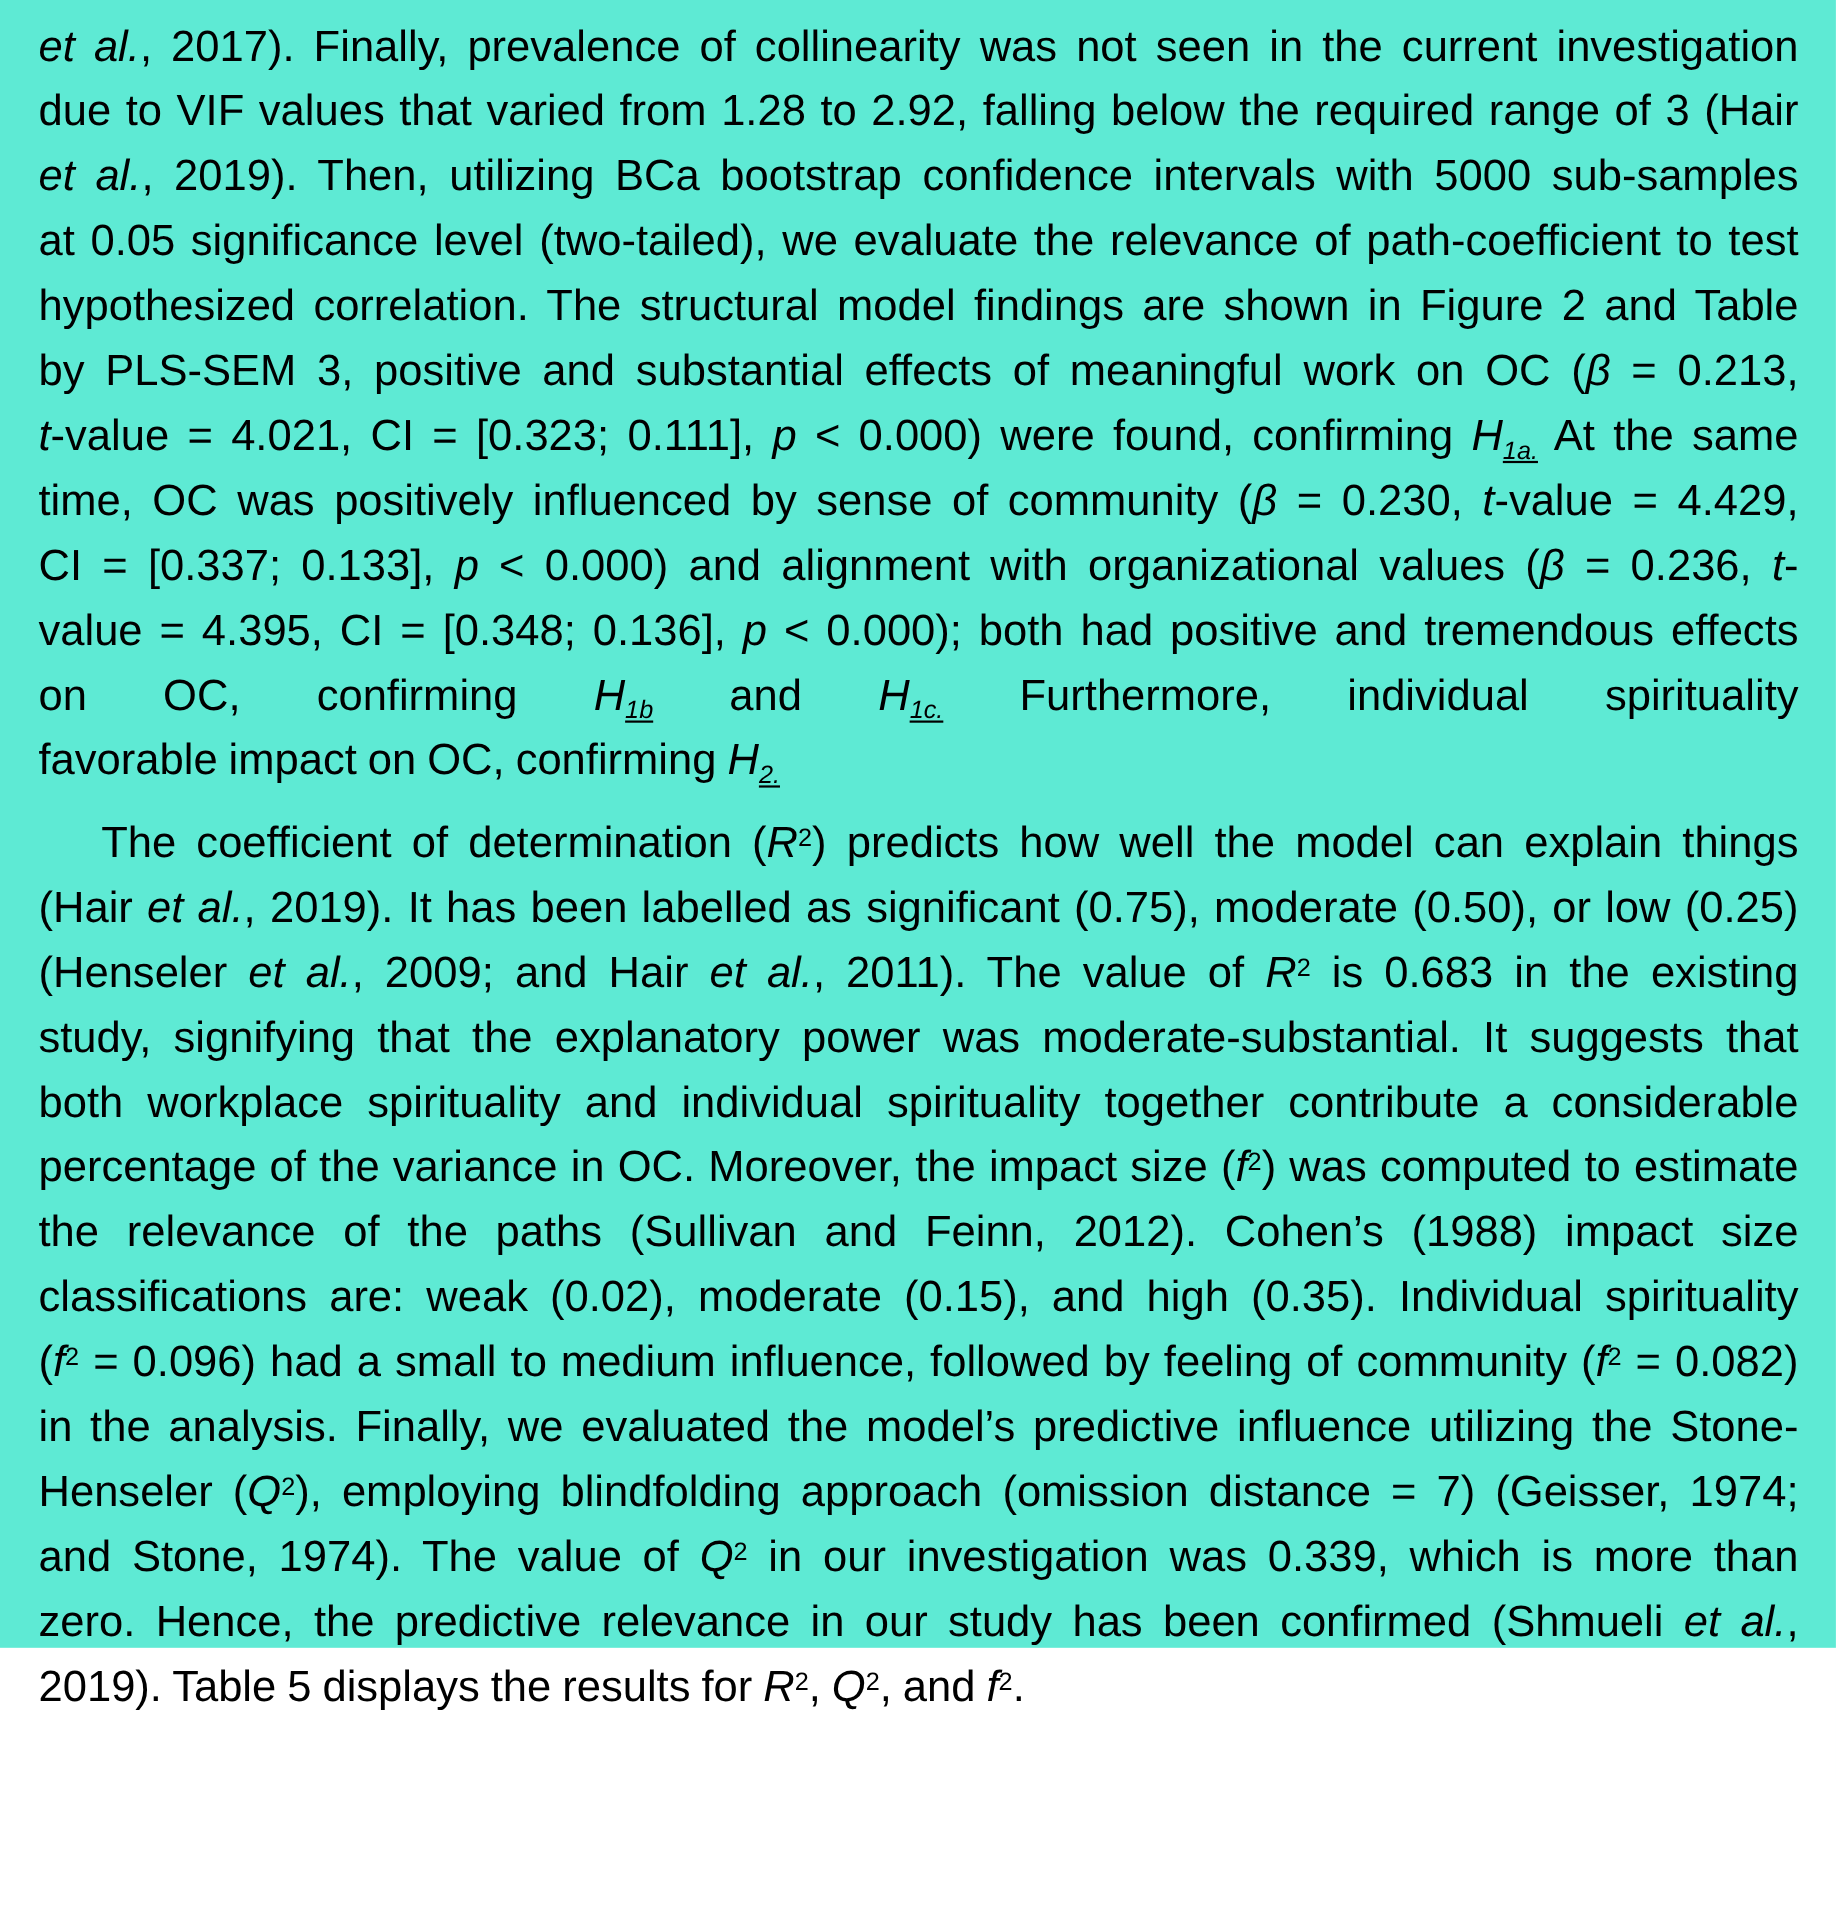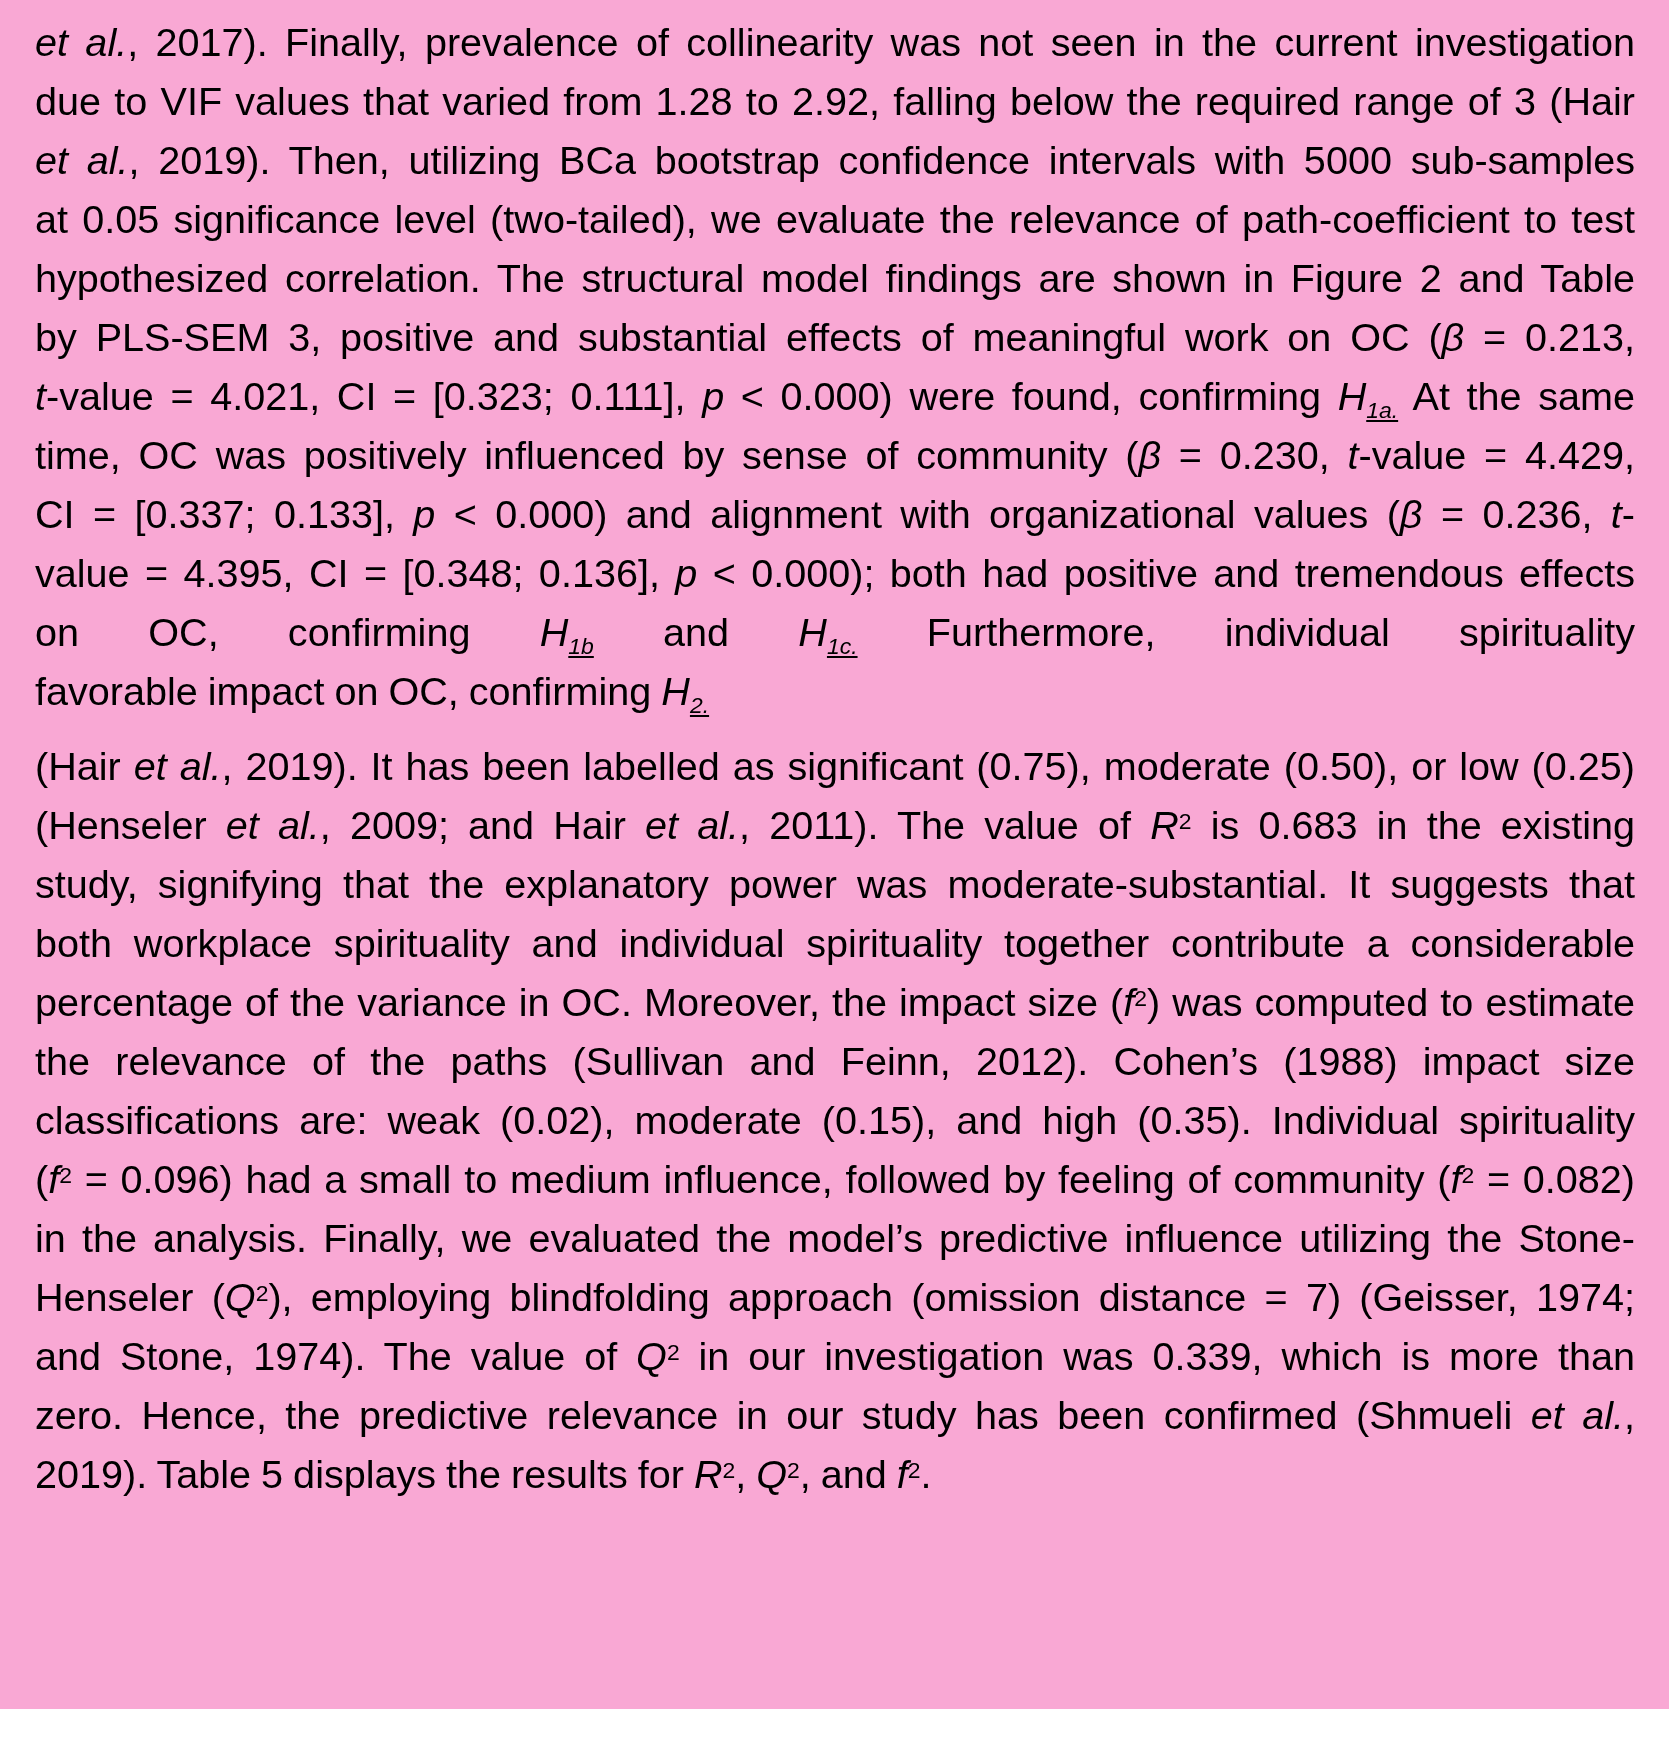--- a/index.html
+++ b/index.html
@@ -1,26 +1,26 @@
 <!DOCTYPE html>
 <html><head>
 <meta charset="utf-8">
 <style>
   html, body { margin: 0; padding: 0; background: #ffffff; }
   body { width: 1669px; height: 1749px; overflow: hidden; }
   .page {
     box-sizing: border-box;
     width: 1669px;
-    height: 1709px;
+    height: 1498px;
     padding: 13px 34px 0 35px;
     font-family: "Liberation Sans", sans-serif;
     font-size: 39.6px;
     line-height: 59px;
     color: #000000;
-    background: #f9a8d4;
+    background: #5eead4;
   }
   .para { text-align: justify; }
   .para-gap { margin-top: 16px; }
   .line {
     text-align: justify;
     text-align-last: justify;
     word-spacing: -1px;
     white-space: normal;
   }
   .line.last { text-align-last: left; }
@@ -52,20 +52,21 @@
       <div class="line"><span>hypothesized correlation. The structural model findings are shown in Figure 2 and Table</span></div>
       <div class="line"><span>by PLS-SEM 3, positive and substantial effects of meaningful work on OC (</span><span class="i">β</span><span> = 0.213,</span></div>
       <div class="line"><span class="i">t</span><span>-value = 4.021, CI = [0.323; 0.111], </span><span class="i">p</span><span> &lt; 0.000) were found, confirming </span><span class="i">H</span><span class="i sub">1a.</span><span> At the same</span></div>
       <div class="line"><span>time, OC was positively influenced by sense of community (</span><span class="i">β</span><span> = 0.230, </span><span class="i">t</span><span>-value = 4.429,</span></div>
       <div class="line"><span>CI = [0.337; 0.133], </span><span class="i">p</span><span> &lt; 0.000) and alignment with organizational values (</span><span class="i">β</span><span> = 0.236, </span><span class="i">t</span><span>-</span></div>
       <div class="line"><span>value = 4.395, CI = [0.348; 0.136], </span><span class="i">p</span><span> &lt; 0.000); both had positive and tremendous effects</span></div>
       <div class="line"><span>on OC, confirming </span><span class="i">H</span><span class="i sub">1b</span><span> and </span><span class="i">H</span><span class="i sub">1c.</span><span> Furthermore, individual spirituality</span></div>
       <div class="line last"><span>favorable impact on OC, confirming </span><span class="i">H</span><span class="i sub">2.</span></div>
     </div>
     <div class="para para-gap">
+      <div class="line indent"><span>The coefficient of determination (</span><span class="i">R</span><span class="sup">2</span><span>) predicts how well the model can explain things</span></div>
       <div class="line"><span>(Hair </span><span class="i">et al.</span><span>, 2019). It has been labelled as significant (0.75), moderate (0.50), or low (0.25)</span></div>
       <div class="line"><span>(Henseler </span><span class="i">et al.</span><span>, 2009; and Hair </span><span class="i">et al.</span><span>, 2011). The value of </span><span class="i">R</span><span class="sup">2</span><span> is 0.683 in the existing</span></div>
       <div class="line"><span>study, signifying that the explanatory power was moderate-substantial. It suggests that</span></div>
       <div class="line"><span>both workplace spirituality and individual spirituality together contribute a considerable</span></div>
       <div class="line"><span>percentage of the variance in OC. Moreover, the impact size (</span><span class="i">f</span><span class="sup">2</span><span>) was computed to estimate</span></div>
       <div class="line"><span>the relevance of the paths (Sullivan and Feinn, 2012). Cohen’s (1988) impact size</span></div>
       <div class="line"><span>classifications are: weak (0.02), moderate (0.15), and high (0.35). Individual spirituality</span></div>
       <div class="line"><span>(</span><span class="i">f</span><span class="sup">2</span><span> = 0.096) had a small to medium influence, followed by feeling of community (</span><span class="i">f</span><span class="sup">2</span><span> = 0.082)</span></div>
       <div class="line"><span>in the analysis. Finally, we evaluated the model’s predictive influence utilizing the Stone-</span></div>
       <div class="line"><span>Henseler (</span><span class="i">Q</span><span class="sup">2</span><span>), employing blindfolding approach (omission distance = 7) (Geisser, 1974;</span></div>

